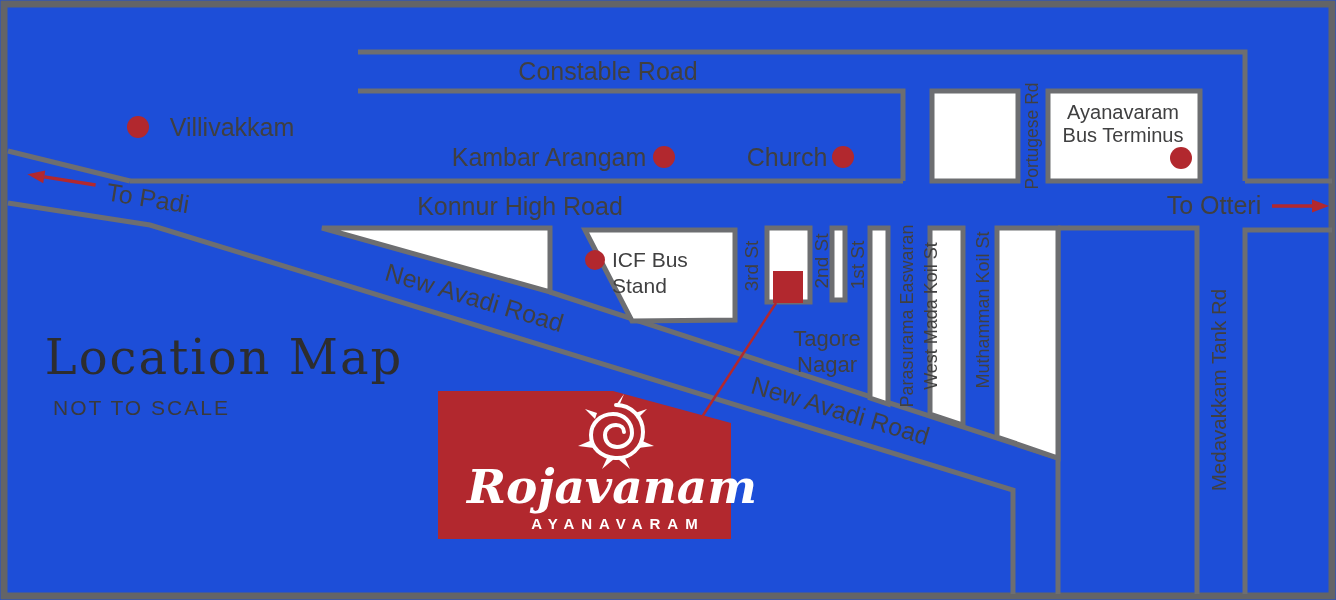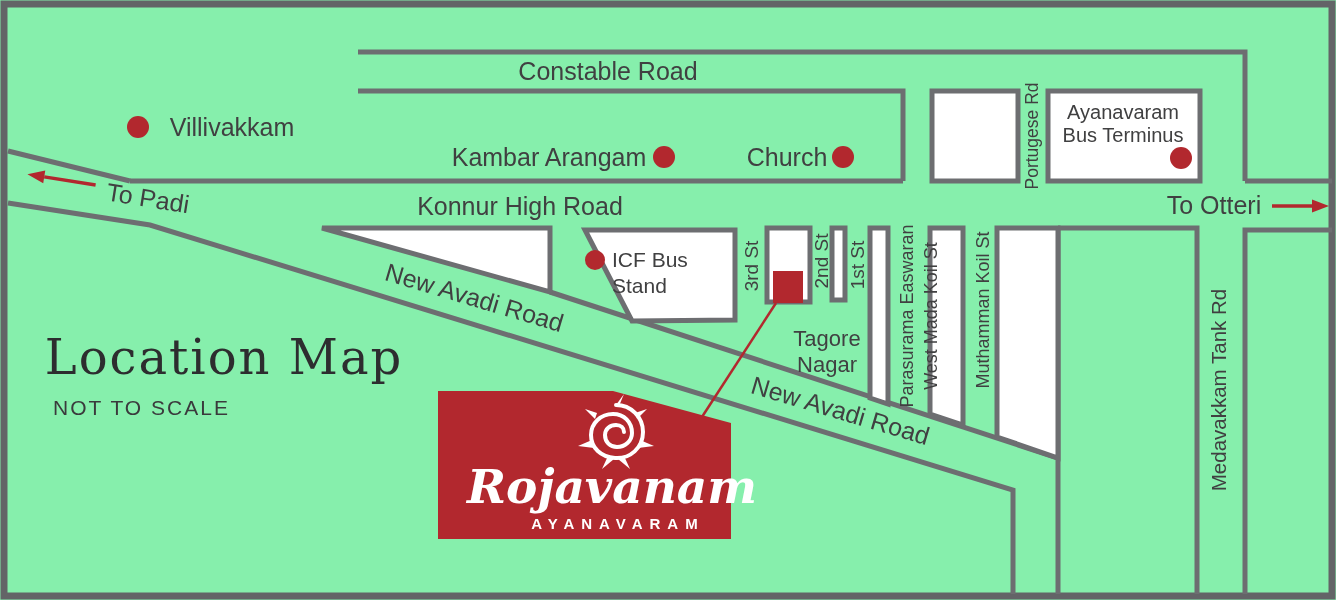--- a/index.html
+++ b/index.html
@@ -1,16 +1,16 @@
 <!DOCTYPE html>
 <html><head>
 <meta charset="utf-8">
 <style>
   html,body{margin:0;padding:0;background:#ffffff;}
-  .map-wrap{width:1336px;height:600px;position:relative;background:#86efac;}
+  .map-wrap{width:1336px;height:600px;position:relative;background:#1d4ed8;}
   svg{display:block;}
   .gline{stroke:#6d6e71;stroke-width:5;fill:none;stroke-linecap:butt;stroke-linejoin:miter;}
   .gblock{stroke:#6d6e71;stroke-width:5;fill:#ffffff;stroke-linejoin:miter;}
   .border{stroke:#636467;stroke-width:7;fill:none;}
   .dot{fill:#b2282e;stroke:none;}
   .red{fill:#b2282e;stroke:none;}
   .redline{stroke:#b2282e;stroke-width:2.5;fill:none;}
   .redarrow-line{stroke:#b2282e;stroke-width:3.5;fill:none;}
   .lbl{font-family:"Liberation Sans",sans-serif;fill:#404041;}
   .lbl25{font-size:25px;}

